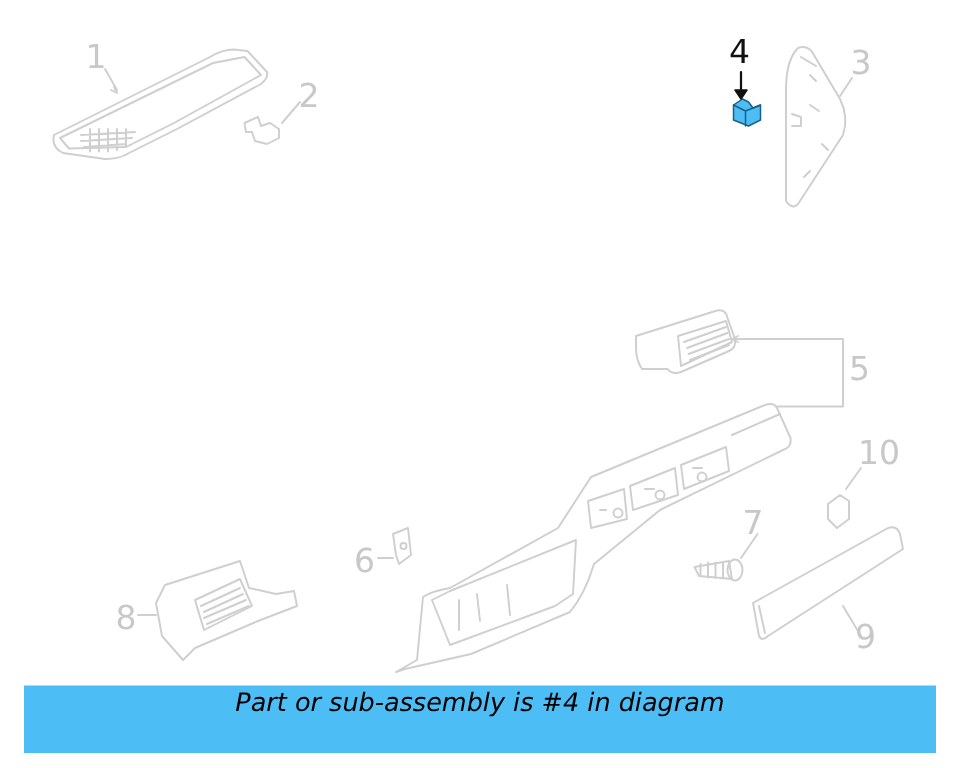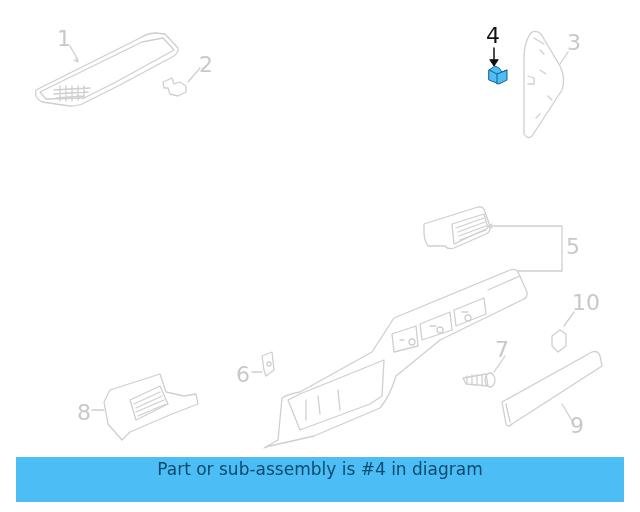--- a/index.html
+++ b/index.html
@@ -1,20 +1,20 @@
 <!DOCTYPE html>
 <html><head>
 <meta charset="utf-8">
 <style>
   html, body { margin:0; padding:0; background:#ffffff; }
   body { width:640px; height:512px; position:relative; overflow:hidden; font-family:"DejaVu Sans", sans-serif; }
   #diagram { position:absolute; left:0; top:0; width:640px; height:512px; }
   .callout { position:absolute; font-size:22px; color:#c8c8c8; line-height:1; font-family:"DejaVu Sans", sans-serif; }
   .callout.active { color:#111111; }
-  #banner { position:absolute; left:16px; top:457px; width:608px; height:45px; background:#4dbdf5; text-align:center; color:#0c4a6e; font-size:17px; line-height:21px; padding-top:2px; box-sizing:border-box; }
+  #banner { position:absolute; left:16px; top:457px; width:608px; height:45px; background:#4dbdf5; text-align:center; color:#000000; font-size:17px; line-height:21px; padding-top:2px; box-sizing:border-box;font-style:italic; }
   #banner div { white-space:nowrap; }
 </style>
 </head>
 <body>
 
 <div id="diagram">
   <svg width="640" height="512" viewBox="0 0 640 512" fill="none" stroke="#cfcfcf" stroke-width="1.3" stroke-linejoin="round" stroke-linecap="round">
 
     <g>
       <path d="M36 90 L140 38 Q148 33 156 33 L165 34 L178 48 Q179 52 174 56 L118 86 L86 102 Q80 106 70 106 L42 102 Q34 98 36 90 Z"></path>

